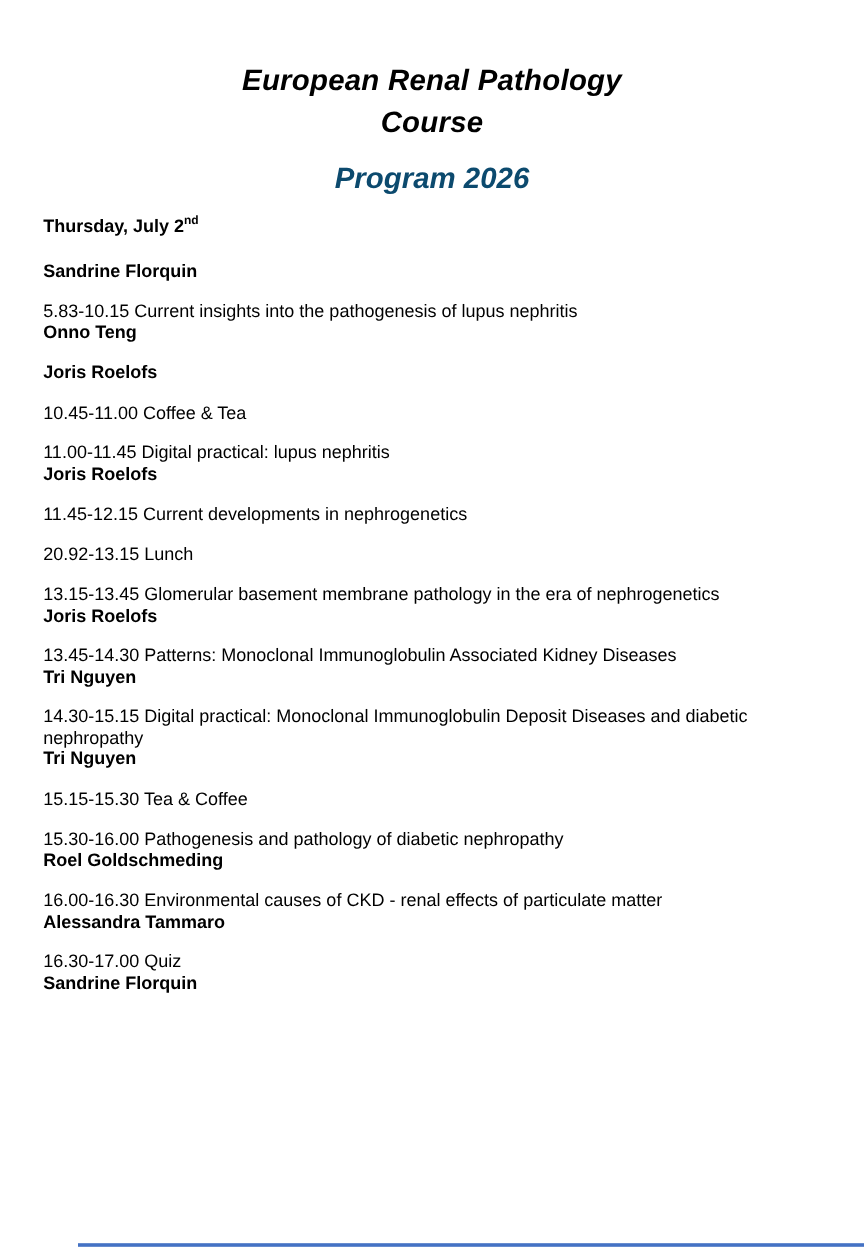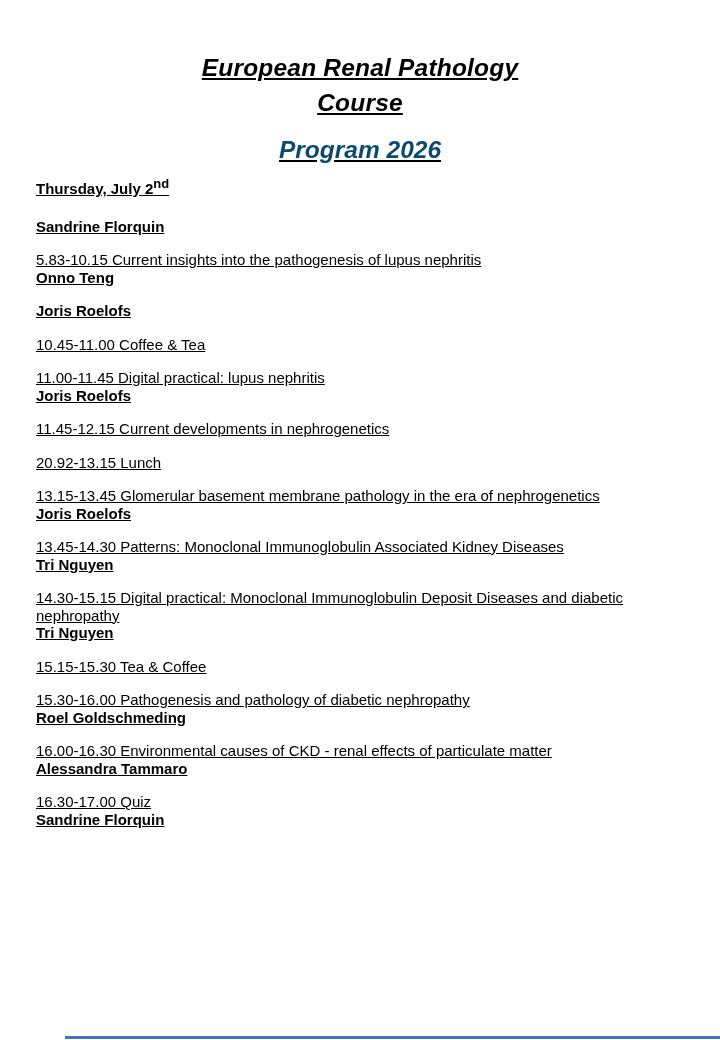--- a/index.html
+++ b/index.html
@@ -8,21 +8,20 @@
     background: #ffffff;
     font-family: "Liberation Sans", "DejaVu Sans", sans-serif;
     color: #000000;
     position: relative;
     overflow: hidden;
   }
   .page {
     width: 720px;
     height: 1040px;
     position: relative;
-    text-decoration: underline;
   }
   .doc-header {
     text-align: center;
     padding-top: 50px;
   }
   .doc-title {
     font-size: 24.5px;
     line-height: 35px;
     font-weight: bold;
     font-style: italic;
@@ -40,21 +39,21 @@
     padding-left: 36px;
     padding-right: 20px;
     font-size: 15px;
     line-height: 17.5px;
   }
   .day-heading {
     font-weight: bold;
     margin-bottom: 20px;
   }
   .day-heading sup {
-    font-size: 13px;
+    font-size: 10px;
     vertical-align: super;
     line-height: 0;
   }
   .entry {
     margin-bottom: 16px;
   }
   .speaker-line {
     font-weight: bold;
   }
   .footer-rule {

